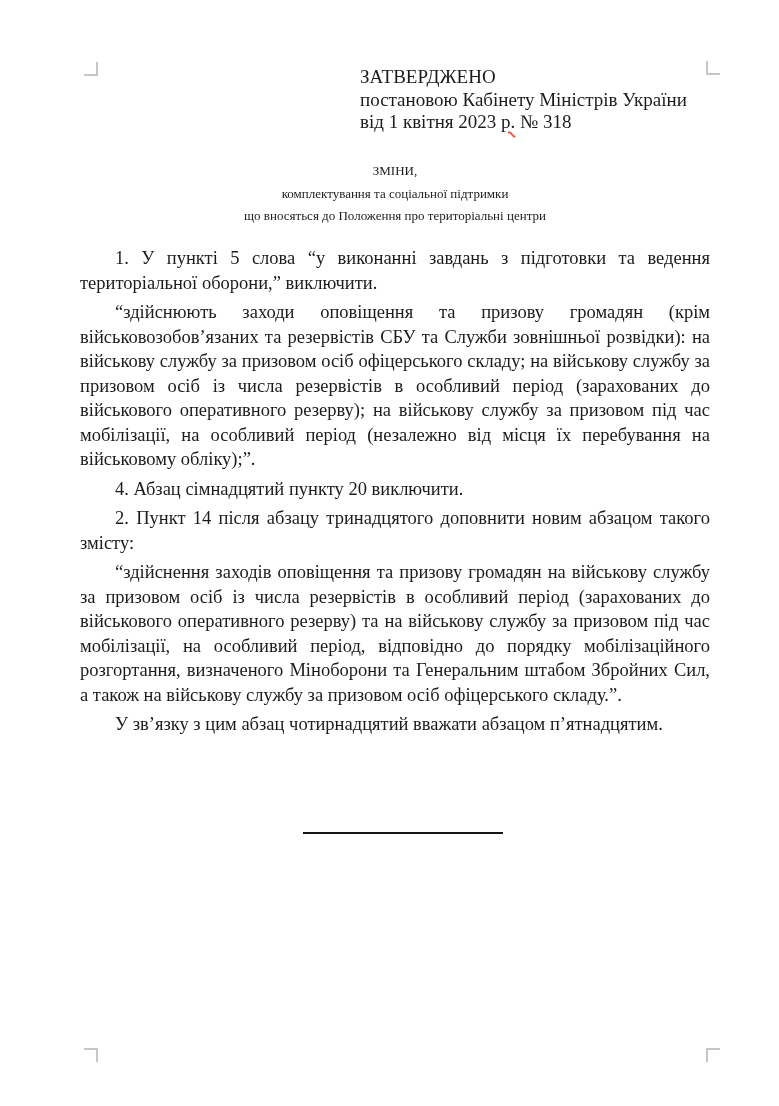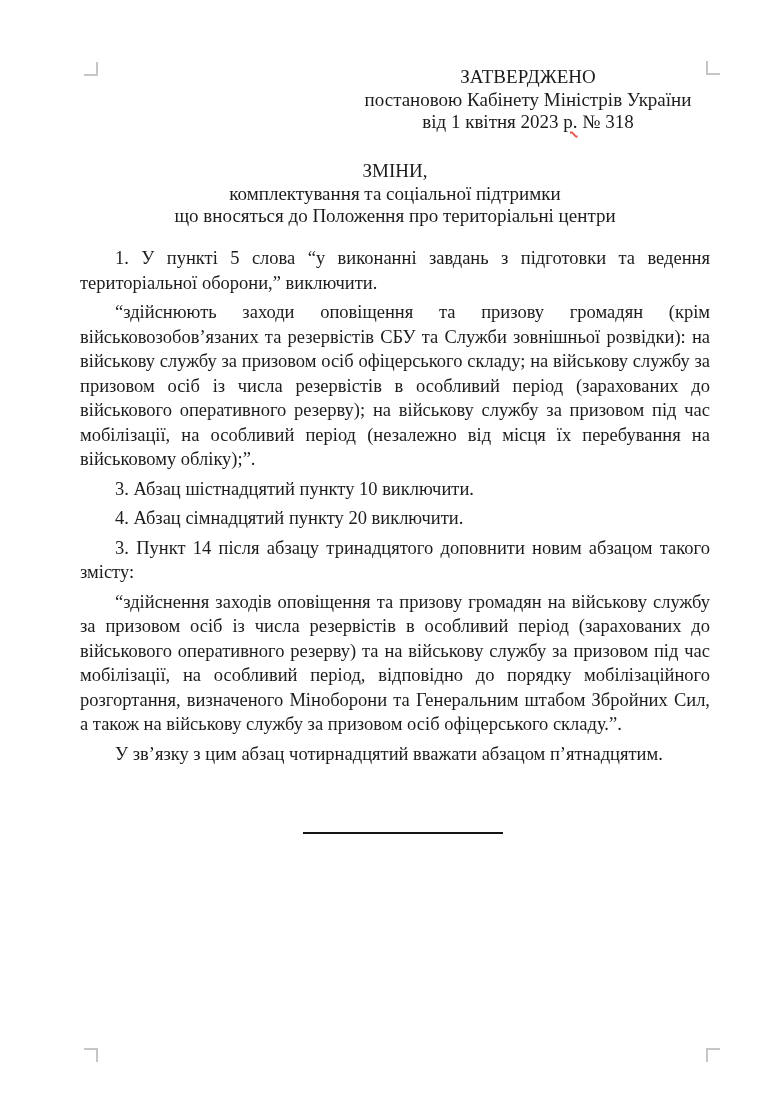--- a/index.html
+++ b/index.html
@@ -22,41 +22,40 @@
   .crop-mark.tl { left: 84px;  top: 62px;   border-right: 2px solid #c6c6c6; border-bottom: 2px solid #c6c6c6; }
   .crop-mark.tr { left: 706px; top: 61px;   border-left: 2px solid #c6c6c6;  border-bottom: 2px solid #c6c6c6; }
   .crop-mark.bl { left: 84px;  top: 1048px; border-right: 2px solid #c6c6c6; border-top: 2px solid #c6c6c6; }
   .crop-mark.br { left: 706px; top: 1048px; border-left: 2px solid #c6c6c6;  border-top: 2px solid #c6c6c6; }
 
   .approval {
     position: absolute;
     left: 360px;
     top: 66px;
     width: 336px;
-    text-align: center;
     font-size: 19px;
     line-height: 22.5px;
     white-space: nowrap;
   }
   .approval .line { display: block; }
   .spellcheck {
     text-decoration-line: underline;
     text-decoration-style: wavy;
     text-decoration-color: #e8574f;
     text-decoration-thickness: 1.5px;
     text-underline-offset: 3px;
   }
 
   .doc-title {
     position: absolute;
     left: 80px;
     top: 160px;
     width: 630px;
     text-align: center;
-    font-size: 19px;
+    font-size: 13px;
     line-height: 22.5px;
   }
   .doc-title .line { display: block; }
 
   .doc-body {
     position: absolute;
     left: 80px;
     top: 246px;
     width: 630px;
     font-size: 18.5px;
@@ -95,22 +94,21 @@
 
   <div class="doc-title">
     <span class="line">ЗМІНИ,</span>
     <span class="line">комплектування та соціальної підтримки</span>
     <span class="line">що вносяться до Положення про територіальні центри</span>
   </div>
 
   <div class="doc-body">
     <p>1. У пункті 5 слова “у виконанні завдань з підготовки та ведення територіальної оборони,” виключити.</p>
     <p>“здійснюють заходи оповіщення та призову громадян (крім військовозобов’язаних та резервістів СБУ та Служби зовнішньої розвідки): на військову службу за призовом осіб офіцерського складу; на військову службу за призовом осіб із числа резервістів в особливий період (зарахованих до військового оперативного резерву); на військову службу за призовом під час мобілізації, на особливий період (незалежно від місця їх перебування на військовому обліку);”.</p>
-    <p>3. Абзац шістнадцятий пункту 10 виключити.</p>
     <p>4. Абзац сімнадцятий пункту 20 виключити.</p>
-    <p>3. Пункт 14 після абзацу тринадцятого доповнити новим абзацом такого змісту:</p>
+    <p>2. Пункт 14 після абзацу тринадцятого доповнити новим абзацом такого змісту:</p>
     <p>“здійснення заходів оповіщення та призову громадян на військову службу за призовом осіб із числа резервістів в особливий період (зарахованих до військового оперативного резерву) та на військову службу за призовом під час мобілізації, на особливий період, відповідно до порядку мобілізаційного розгортання, визначеного Міноборони та Генеральним штабом Збройних Сил, а також на військову службу за призовом осіб офіцерського складу.”.</p>
     <p>У зв’язку з цим абзац чотирнадцятий вважати абзацом п’ятнадцятим.</p>
   </div>
 
   <div class="signature-divider"></div>
 
 </div>
 
 </body></html>

